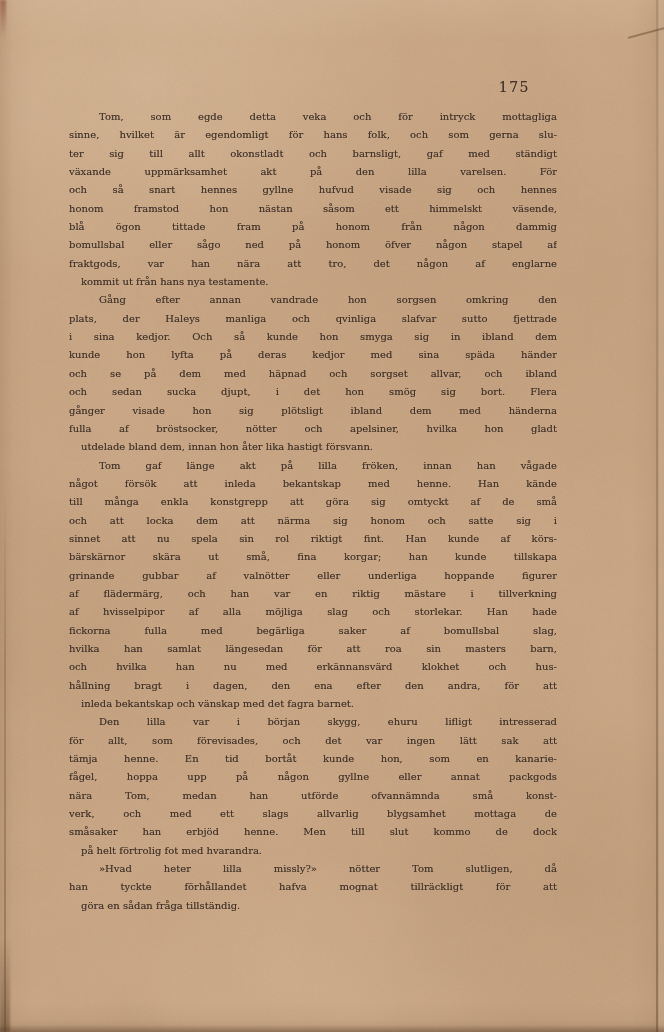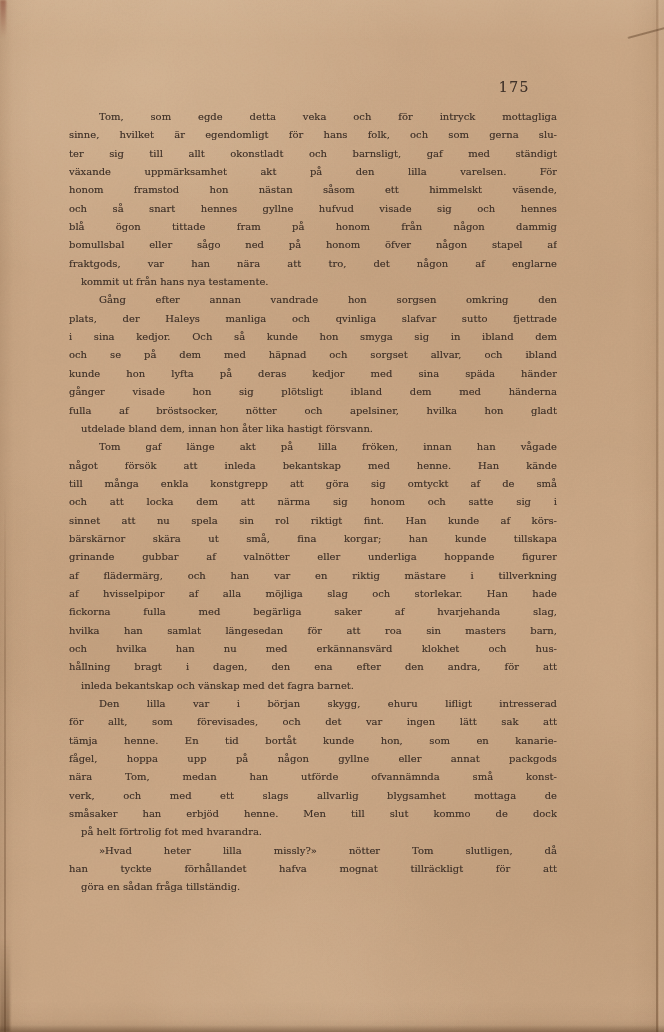--- a/index.html
+++ b/index.html
@@ -118,48 +118,49 @@
   </svg>
 
   <div class="page-number">175</div>
 
   <div class="text-block">
       <div class="paragraph">
         <div class="line first">Tom, som egde detta veka och för intryck mottagliga</div>
         <div class="line">sinne, hvilket är egendomligt för hans folk, och som gerna slu-</div>
         <div class="line">ter sig till allt okonstladt och barnsligt, gaf med ständigt</div>
         <div class="line">växande uppmärksamhet akt på den lilla varelsen. För</div>
+        <div class="line">och så snart hennes gyllne hufvud visade sig och hennes</div>
         <div class="line">honom framstod hon nästan såsom ett himmelskt väsende,</div>
-        <div class="line">och så snart hennes gyllne hufvud visade sig och hennes</div>
         <div class="line">blå ögon tittade fram på honom från någon dammig</div>
         <div class="line">bomullsbal eller sågo ned på honom öfver någon stapel af</div>
         <div class="line">fraktgods, var han nära att tro, det någon af englarne</div>
         <div class="line last">kommit ut från hans nya testamente.</div>
       </div>
       <div class="paragraph">
         <div class="line first">Gång efter annan vandrade hon sorgsen omkring den</div>
         <div class="line">plats, der Haleys manliga och qvinliga slafvar sutto fjettrade</div>
         <div class="line">i sina kedjor. Och så kunde hon smyga sig in ibland dem</div>
+        <div class="line">kunde hon lyfta på deras kedjor med sina späda händer</div>
         <div class="line">och se på dem med häpnad och sorgset allvar, och ibland</div>
-        <div class="line">kunde hon lyfta på deras kedjor med sina späda händer</div>
+        <div class="line">och sedan sucka djupt, i det hon smög sig bort. Flera</div>
         <div class="line">gånger visade hon sig plötsligt ibland dem med händerna</div>
         <div class="line">fulla af bröstsocker, nötter och apelsiner, hvilka hon gladt</div>
         <div class="line last">utdelade bland dem, innan hon åter lika hastigt försvann.</div>
       </div>
       <div class="paragraph">
         <div class="line first">Tom gaf länge akt på lilla fröken, innan han vågade</div>
         <div class="line">något försök att inleda bekantskap med henne. Han kände</div>
         <div class="line">till många enkla konstgrepp att göra sig omtyckt af de små</div>
         <div class="line">och att locka dem att närma sig honom och satte sig i</div>
         <div class="line">sinnet att nu spela sin rol riktigt fint. Han kunde af körs-</div>
         <div class="line">bärskärnor skära ut små, fina korgar; han kunde tillskapa</div>
         <div class="line">grinande gubbar af valnötter eller underliga hoppande figurer</div>
         <div class="line">af flädermärg, och han var en riktig mästare i tillverkning</div>
         <div class="line">af hvisselpipor af alla möjliga slag och storlekar. Han hade</div>
-        <div class="line">fickorna fulla med begärliga saker af hvarjehanda slag,</div>
+        <div class="line">fickorna fulla med begärliga saker af bomullsbal slag,</div>
         <div class="line">hvilka han samlat längesedan för att roa sin masters barn,</div>
         <div class="line">och hvilka han nu med erkännansvärd klokhet och hus-</div>
         <div class="line">hållning bragt i dagen, den ena efter den andra, för att</div>
         <div class="line last">inleda bekantskap och vänskap med det fagra barnet.</div>
       </div>
       <div class="paragraph">
         <div class="line first">Den lilla var i början skygg, ehuru lifligt intresserad</div>
         <div class="line">för allt, som förevisades, och det var ingen lätt sak att</div>
         <div class="line">tämja henne. En tid bortåt kunde hon, som en kanarie-</div>
         <div class="line">fågel, hoppa upp på någon gyllne eller annat packgods</div>

